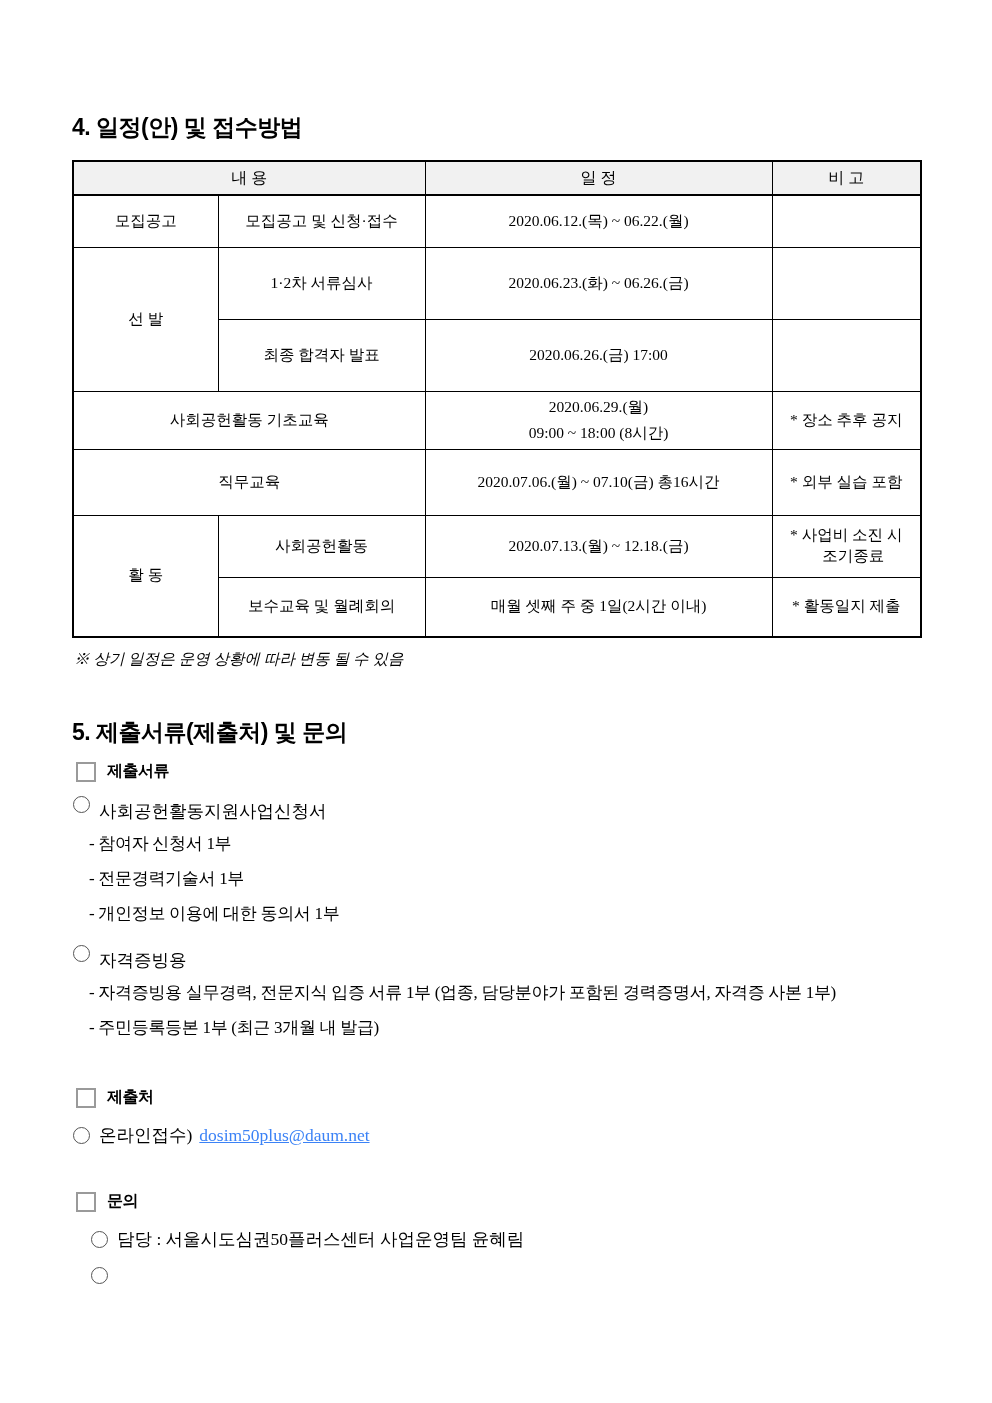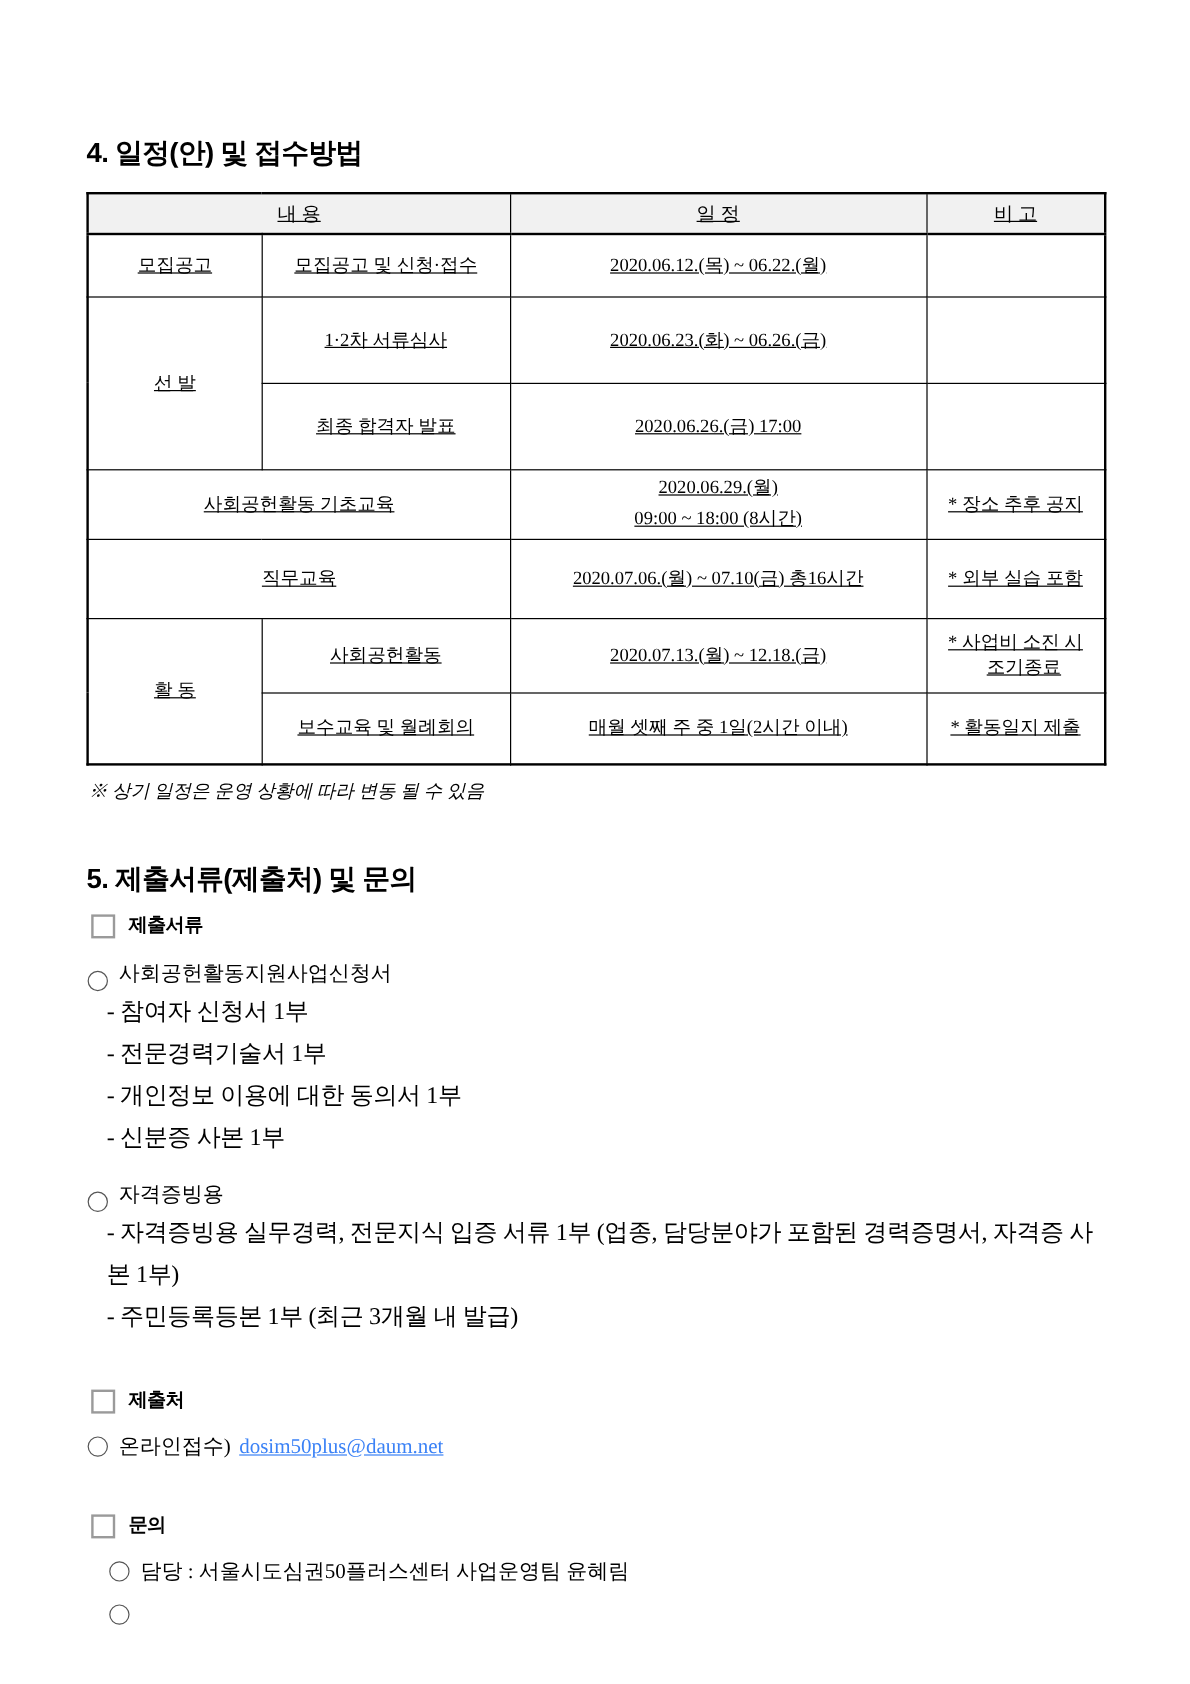--- a/index.html
+++ b/index.html
@@ -19,21 +19,21 @@
   }
   
   table.schedule{
     border-collapse:collapse;table-layout:fixed;
     width:848px;font-size:15.5px;
     border:2px solid #000;
   }
   table.schedule th, table.schedule td{
     border:1px solid #000;
     text-align:center;vertical-align:middle;
-    padding:2px 4px;overflow:hidden;text-decoration:underline;
+    padding:2px 4px;overflow:hidden;
   }
   table.schedule thead th{
     background:#f1f1f1;font-weight:normal;font-size:16px;
     height:28px;border-bottom:2px solid #000;
   }
   tr.h52{height:52px} tr.h72{height:72px} tr.h58{height:58px}
   tr.h66{height:66px} tr.h62{height:62px} tr.h60{height:60px}
   td.remark{text-align:left;padding-left:9px;font-size:15.5px;}
   td.remark .line2{padding-left:14px;}
   td.sched .line{line-height:26px;}
@@ -49,25 +49,25 @@
   .square-ic{
     display:inline-block;width:16px;height:16px;
     border:2px solid #9a9a9a;margin-right:11px;flex:0 0 auto;
   }
   .circle-ic{
     display:inline-block;width:15px;height:15px;
     border:1px solid #555;border-radius:50%;
     margin-right:9px;flex:0 0 auto;
   }
   .group-title{
-    display:flex;align-items:flex-end;
+    display:flex;align-items:flex-start;
     font-size:17.5px;margin:14px 0 0 1px;line-height:30px;
   }
   .doc-item{
-    font-size:20px;line-height:35px;margin-left:17px;
+    font-size:17px;line-height:35px;margin-left:17px;
     letter-spacing:-0.3px;
   }
   .dest-block{margin-top:42px;}
   .dest-line{display:flex;align-items:center;font-size:17.5px;margin:15px 0 0 1px;}
   .email-link{color:#3b82f6;text-decoration:underline;margin-left:7px;}
   .inq-block{margin-top:44px;}
   .inq-item{
     display:flex;align-items:center;
     font-size:17.5px;margin:14px 0 0 19px;line-height:27px;
   }
@@ -152,21 +152,20 @@
         <span>제출서류</span>
       </div>
 
       <div class="group-title">
         <span class="circle-ic"></span>
         <span>사회공헌활동지원사업신청서</span>
       </div>
       <div class="doc-item">- 참여자 신청서 1부</div>
       <div class="doc-item">- 전문경력기술서 1부</div>
       <div class="doc-item">- 개인정보 이용에 대한 동의서 1부</div>
-      <div class="doc-item">- 신분증 사본  1부</div>
 
       <div class="group-title">
         <span class="circle-ic"></span>
         <span>자격증빙용</span>
       </div>
       <div class="doc-item">- 자격증빙용 실무경력, 전문지식 입증 서류 1부 (업종, 담당분야가 포함된 경력증명서, 자격증 사본 1부)</div>
       <div class="doc-item">- 주민등록등본 1부 (최근 3개월 내 발급)</div>
     </div>
 
     <div class="dest-block">

